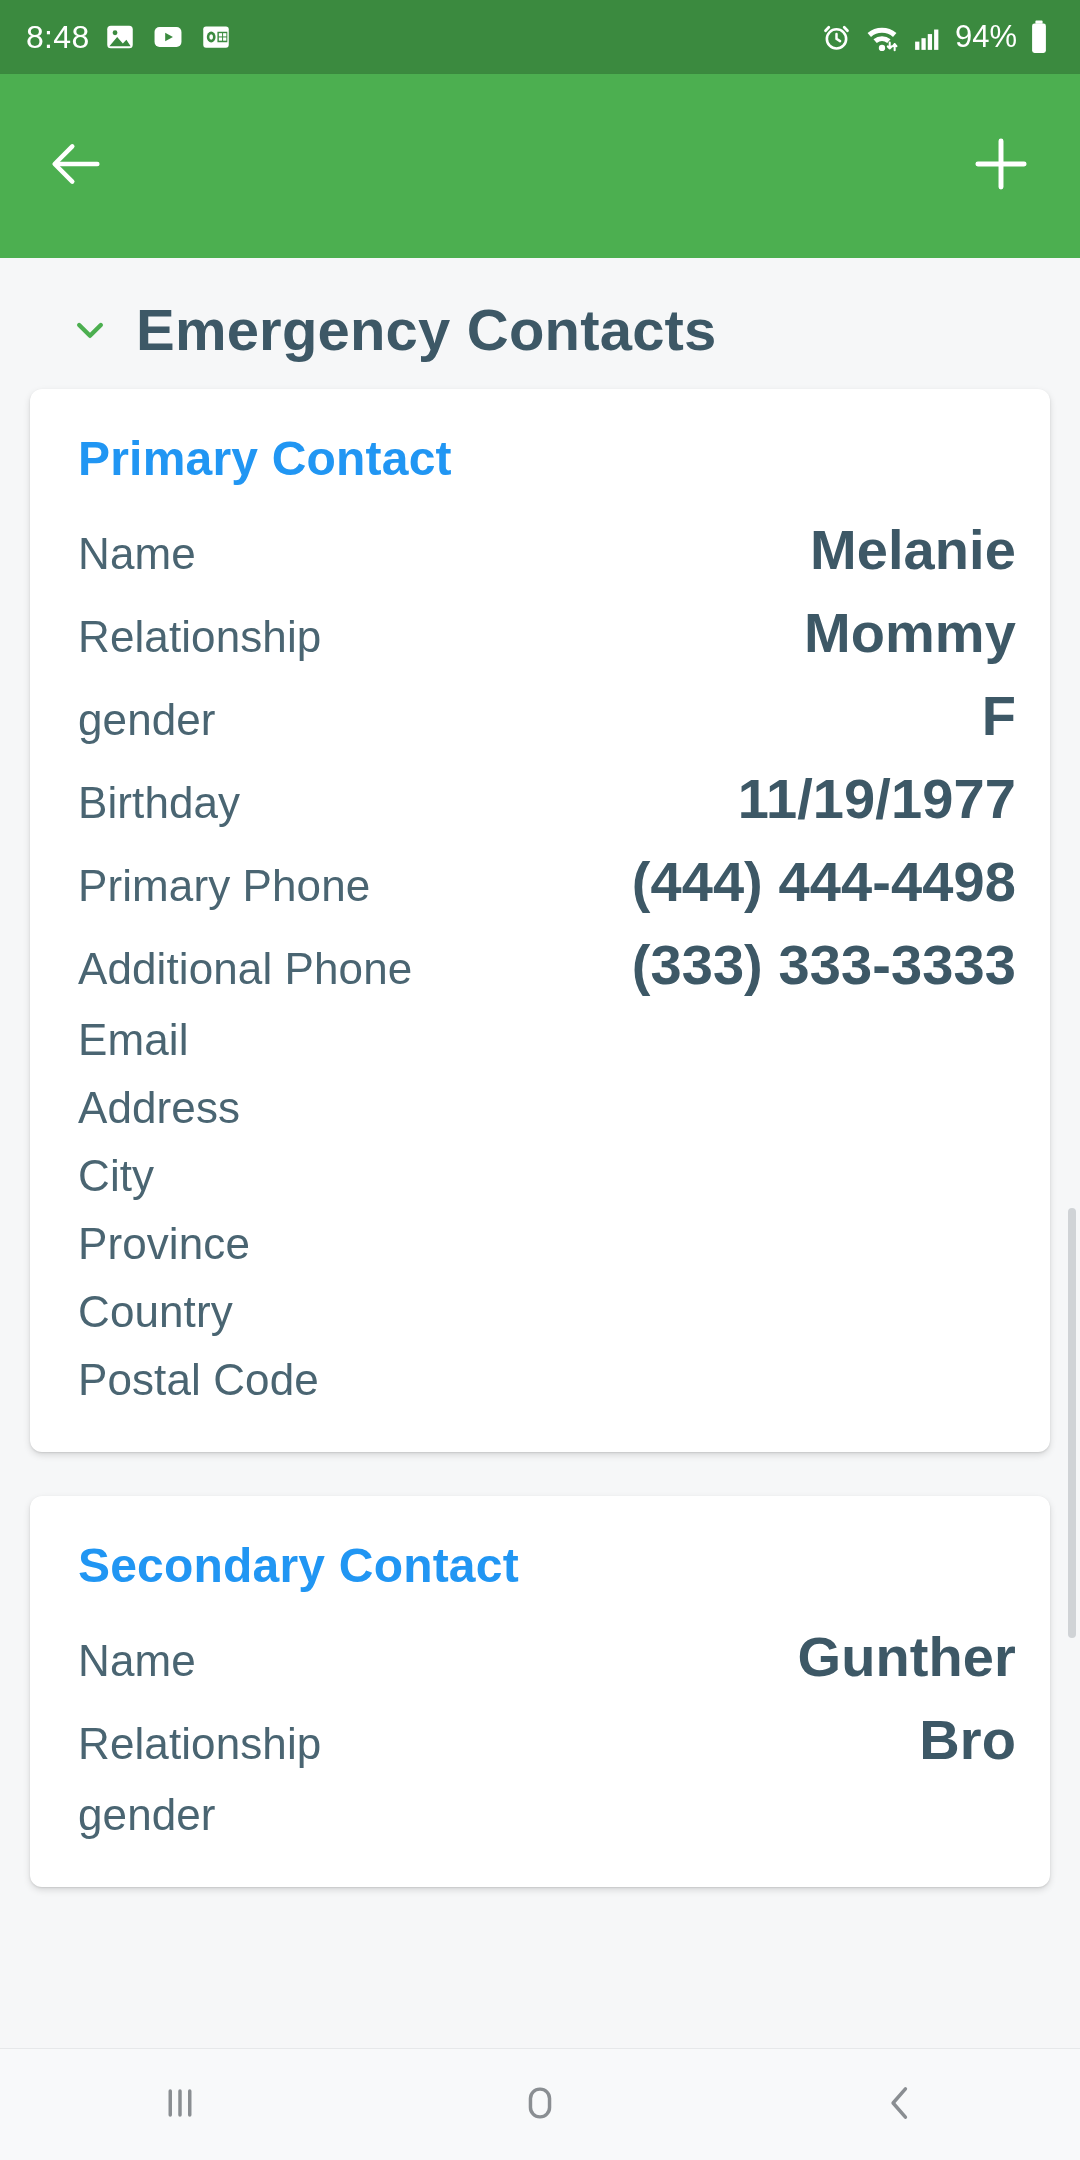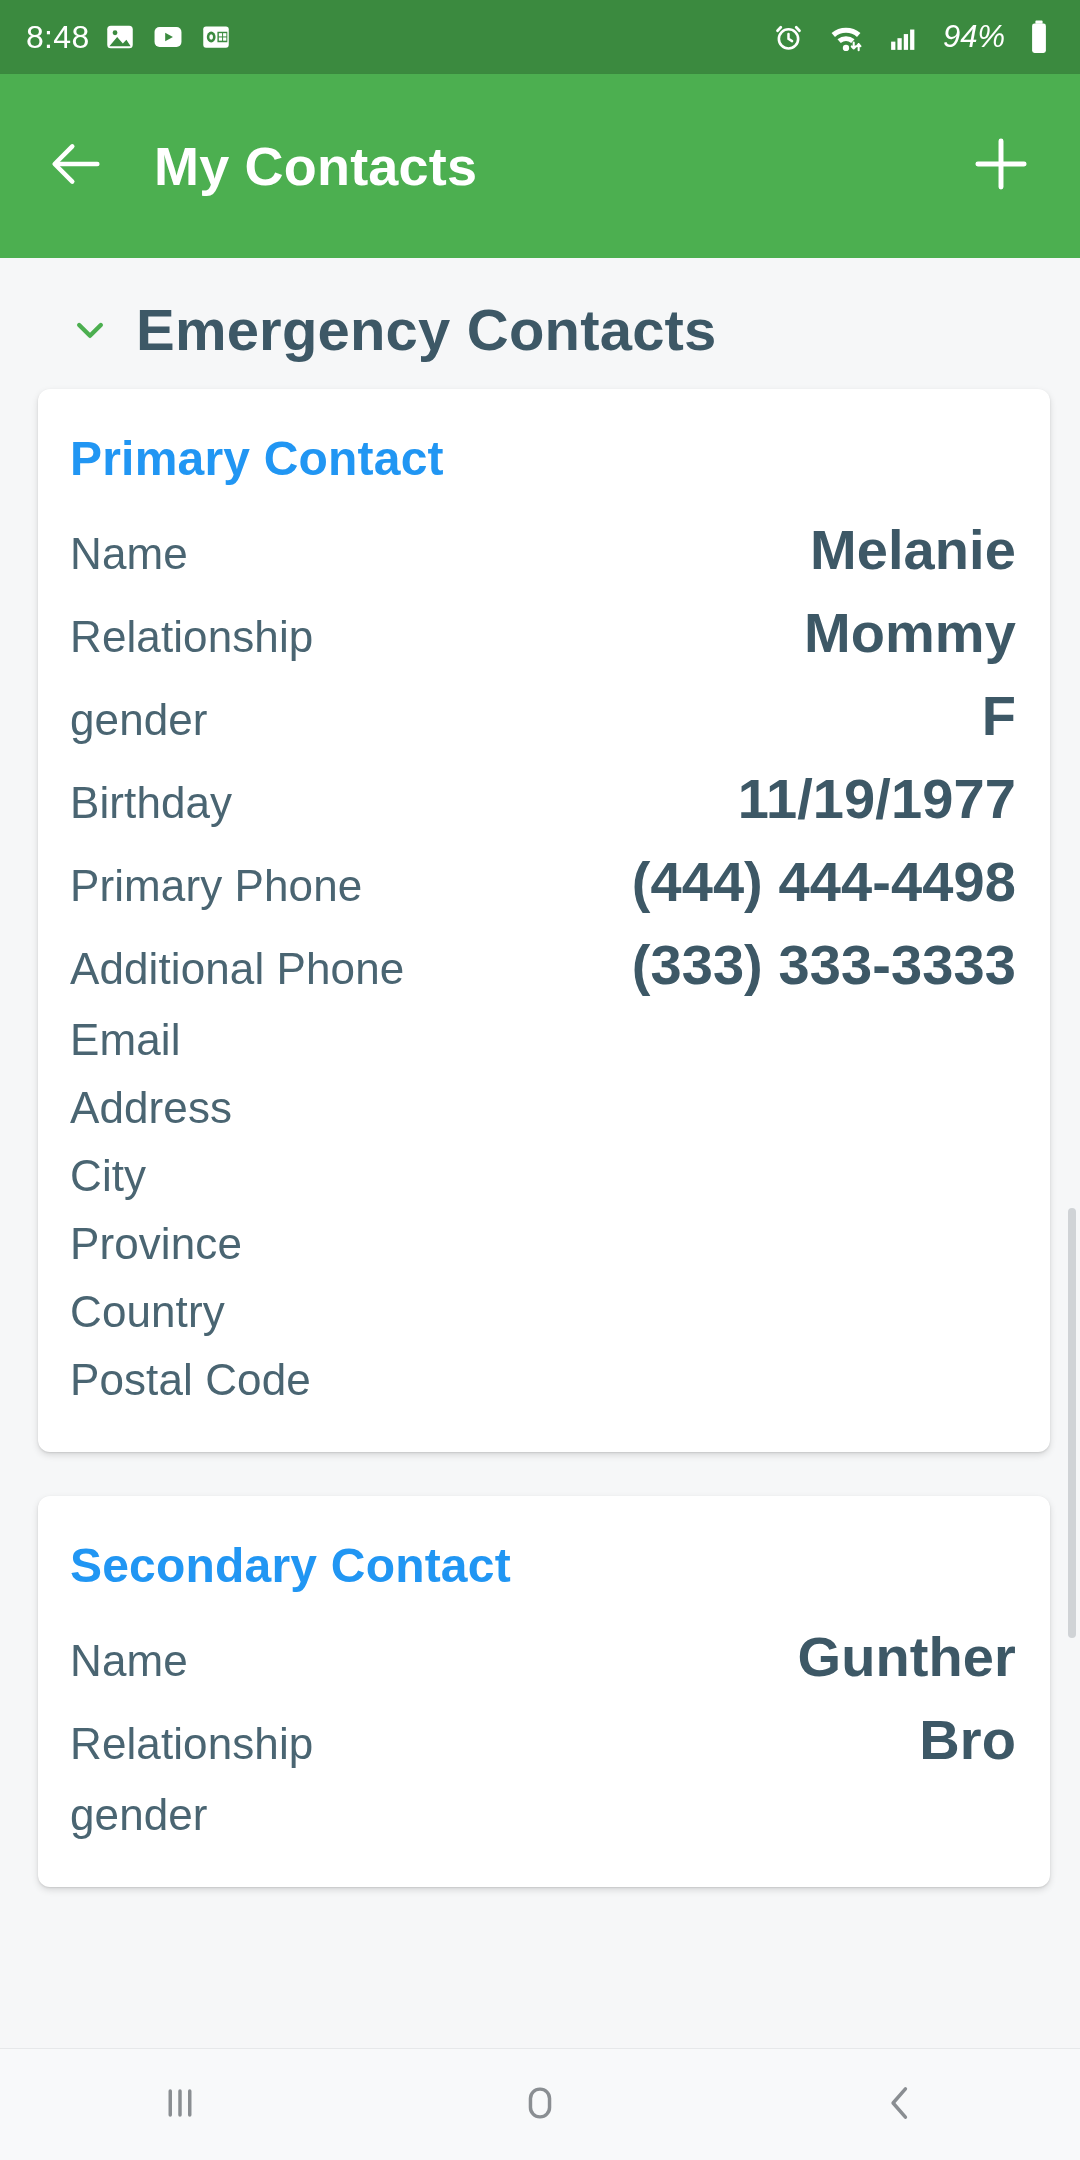--- a/index.html
+++ b/index.html
@@ -11,21 +11,21 @@
   }
   #screen { position:relative; width:1080px; height:2160px; background:#f5f6f7;border-radius:20px; }
 
   
   .statusbar{
     position:absolute; top:0; left:0; width:1080px; height:74px;
     background:#3b8a3f; display:flex; align-items:center;
     padding:0 26px; color:#ffffff;
   }
   .sb-left{ display:flex; align-items:center; gap:14px; }
-  .sb-right{ display:flex; align-items:center; gap:23px; margin-left:auto; padding-right:4px;font-style:italic;}
+  .sb-right{ display:flex; align-items:center; gap:11px; margin-left:auto; padding-right:4px;}
   .sb-time{ font-size:32px; font-weight:400; letter-spacing:.3px; color:#ffffff; }
   .sb-pct{ font-size:31px; font-weight:400; color:#ffffff; }
   .ic{ display:inline-flex; align-items:center; justify-content:center; }
 
   
   .appbar{
     position:absolute; top:74px; left:0; width:1080px; height:184px;
     background:#4caf50; display:flex; align-items:center; padding:0 40px;
     box-shadow:0 2px 3px rgba(0,0,0,.14);
   }
@@ -45,25 +45,25 @@
   .section-header{
     display:flex; align-items:center; gap:26px;
     padding:38px 0 26px 70px;
   }
   .section-header .chev{ width:40px; height:40px; display:flex; align-items:center; justify-content:center; }
   .section-title{
     color:#3d5866; font-size:58px; font-weight:bold; letter-spacing:.2px; white-space:nowrap;
   }
 
   .card{
-    margin:0 30px 44px 38px;
+    margin:0 30px 44px 30px;
     background:#ffffff;
     border-radius:12px;
     box-shadow:0 3px 7px rgba(0,0,0,.13), 0 1px 2px rgba(0,0,0,.10);
-    padding:42px 32px 38px 32px;
+    padding:42px 32px 38px 48px;
   }
   .card-title{
     color:#2196f3; font-size:48px; font-weight:bold;
     letter-spacing:.2px; margin-bottom:22px; white-space:nowrap;
   }
   .row{
     display:flex; align-items:baseline; justify-content:space-between;
     padding:9px 0 9px 0; min-height:40px;
   }
   .row-label{
@@ -170,21 +170,20 @@
   <div class="appbar">
     <div class="appbar-back">
       <span>
         <svg width="64" height="64" viewBox="0 0 24 24">
           <path d="M20 12 H4.6" stroke="#ffffff" stroke-width="1.7" stroke-linecap="round" fill="none"></path>
           <path d="M10.6 5.4 L4 12 L10.6 18.6" stroke="#ffffff" stroke-width="1.7" stroke-linecap="round" stroke-linejoin="round" fill="none"></path>
         </svg>
       </span>
     </div>
 
-    <div class="appbar-title">My Contacts</div>
 
     <div class="appbar-add">
       <span>
         <svg width="66" height="66" viewBox="0 0 24 24">
           <path d="M12 3.6 V20.4 M3.6 12 H20.4" stroke="#ffffff" stroke-width="1.8" stroke-linecap="round" fill="none"></path>
         </svg>
       </span>
     </div>
   </div>
 

